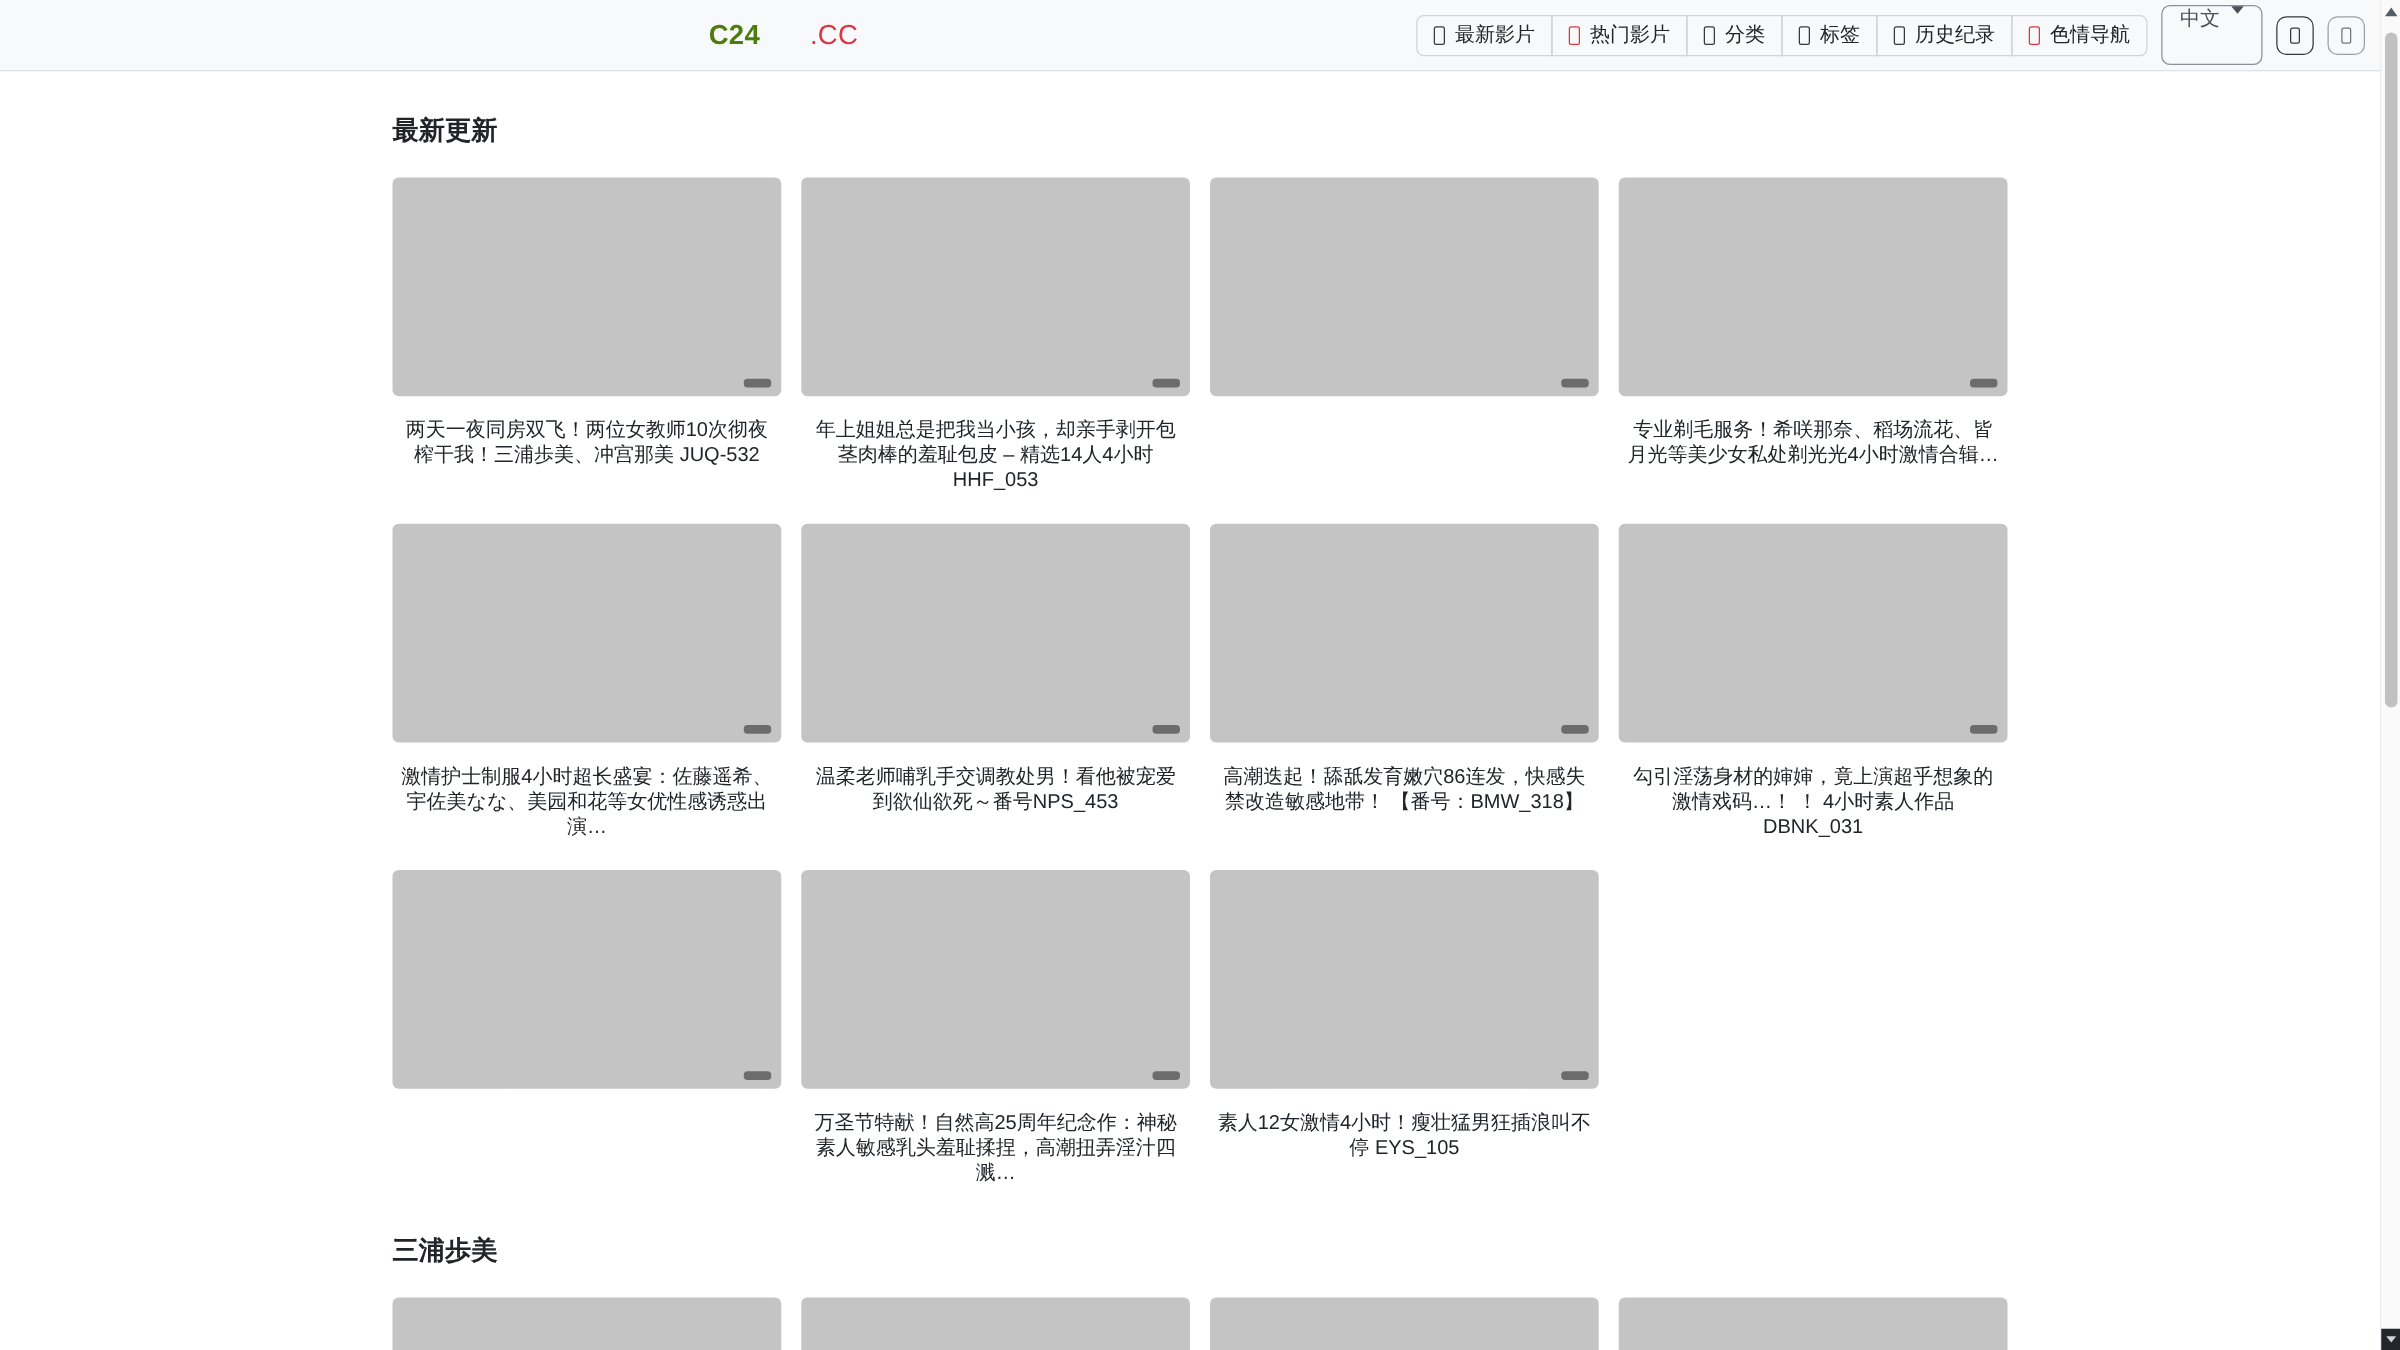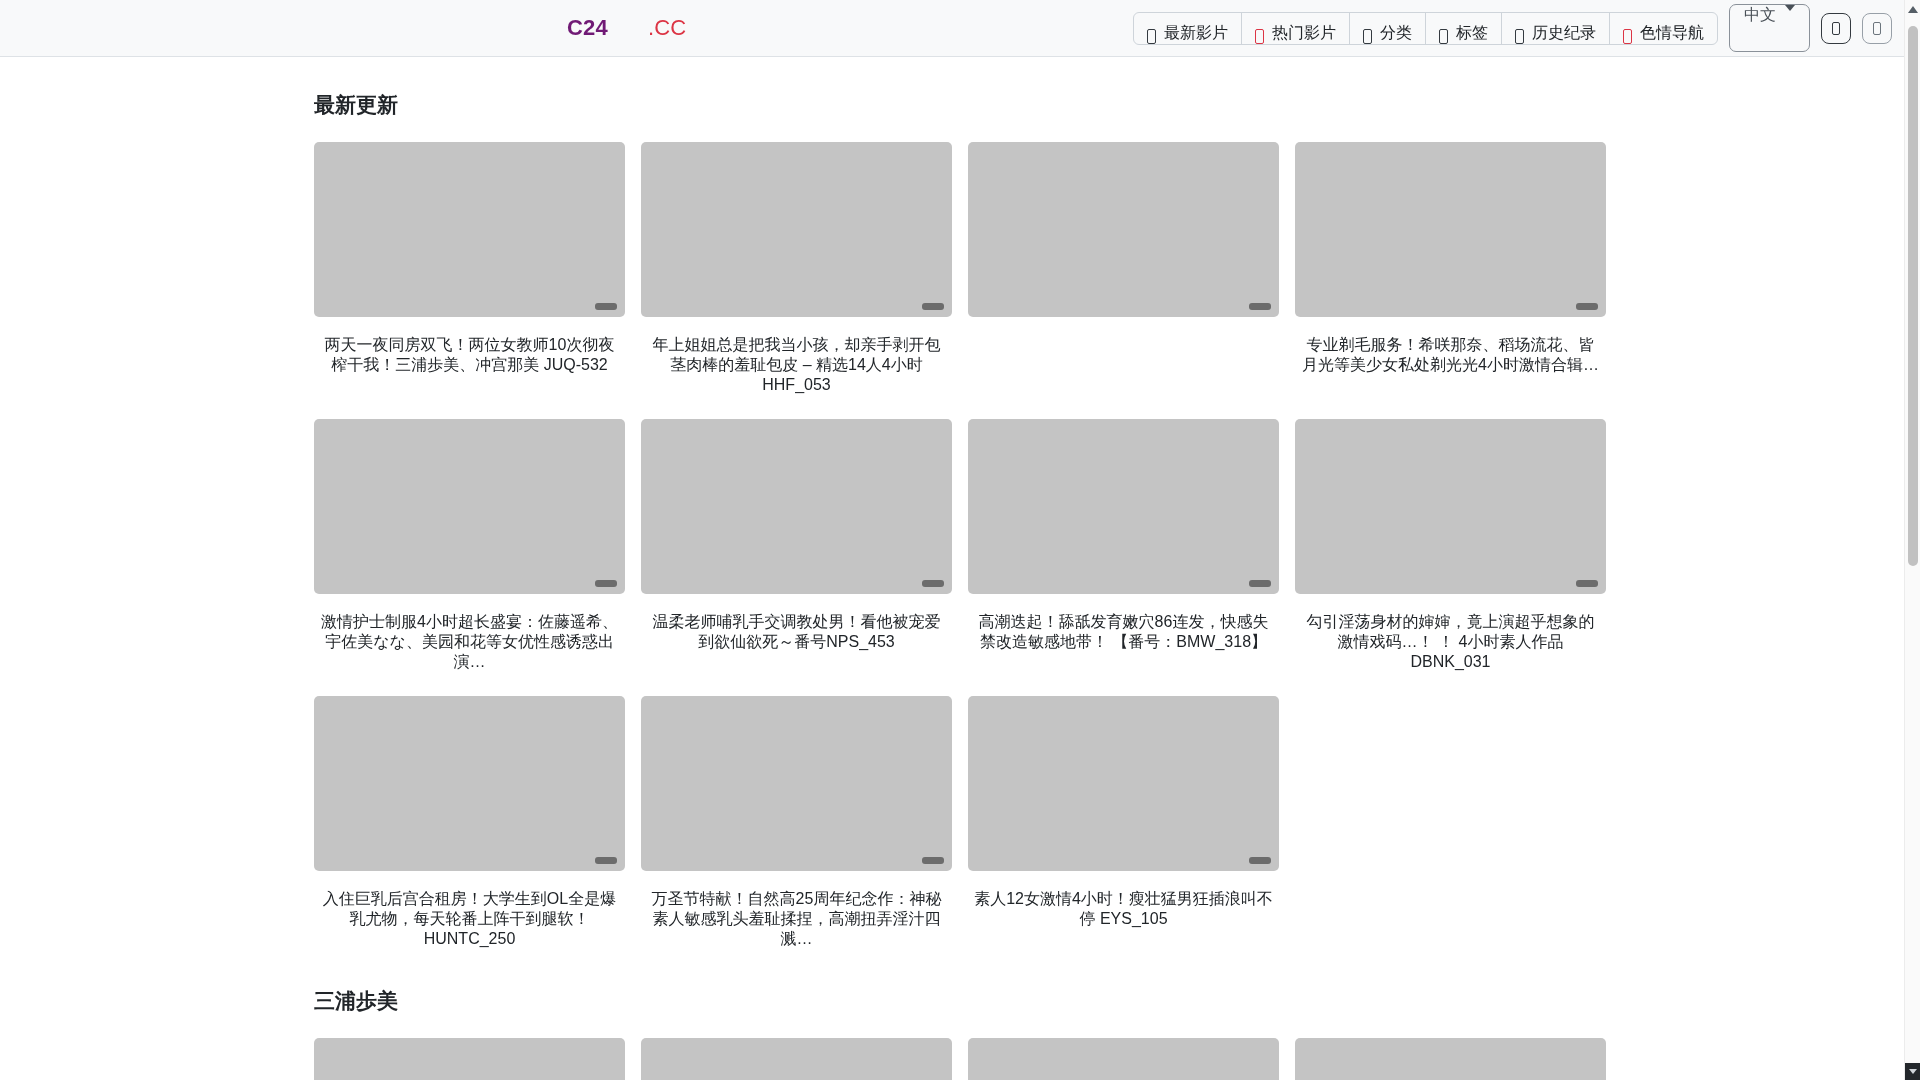--- a/index.html
+++ b/index.html
@@ -20,34 +20,34 @@
   }
   .brand {
     position: absolute;
     left: 567px; top: 50%;
     transform: translateY(-50%);
     font-size: 22px;
     letter-spacing: .2px;
     cursor: pointer;
     white-space: nowrap;
   }
-  .brand-primary { color: #701a75; font-weight: 700; }
+  .brand-primary { color: #4d7c0f; font-weight: 700; }
   .brand-secondary { color: #dc3545; font-weight: 400; margin-left: 40px; }
 
   .nav-right {
     position: absolute;
     right: 28px; top: 50%;
     transform: translateY(-50%);
     display: flex;
     align-items: center;
     gap: 11px;
   }
   .btn-group { display: flex; }
   .group-btn {
-    display: flex; align-items: flex-end; gap: 8px;
+    display: flex; align-items: center; gap: 8px;
     padding: 0 13px; height: 33px;
     font-size: 16px; color: #212529;
     background: transparent;
     border: 1px solid #ced4da;
     margin-left: -1px;
     cursor: pointer;
     font-family: Liberation Mono, monospace;
     white-space: nowrap;
   }
   .group-btn:first-child { border-radius: 6px 0 0 6px; margin-left: 0; }
@@ -281,21 +281,20 @@
     <div class="thumb">
       <div class="duration-badge"></div>
     </div>
     <p class="video-title">勾引淫荡身材的婶婶，竟上演超乎想象的激情戏码…！ ！ 4小时素人作品 DBNK_031</p>
   </div>
 
   <div class="card">
     <div class="thumb">
       <div class="duration-badge"></div>
     </div>
-    <p class="video-title">入住巨乳后宫合租房！大学生到OL全是爆乳尤物，每天轮番上阵干到腿软！ HUNTC_250</p>
   </div>
 
   <div class="card">
     <div class="thumb">
       <div class="duration-badge"></div>
     </div>
     <p class="video-title">万圣节特献！自然高25周年纪念作：神秘素人敏感乳头羞耻揉捏，高潮扭弄淫汁四溅…</p>
   </div>
 
   <div class="card">

